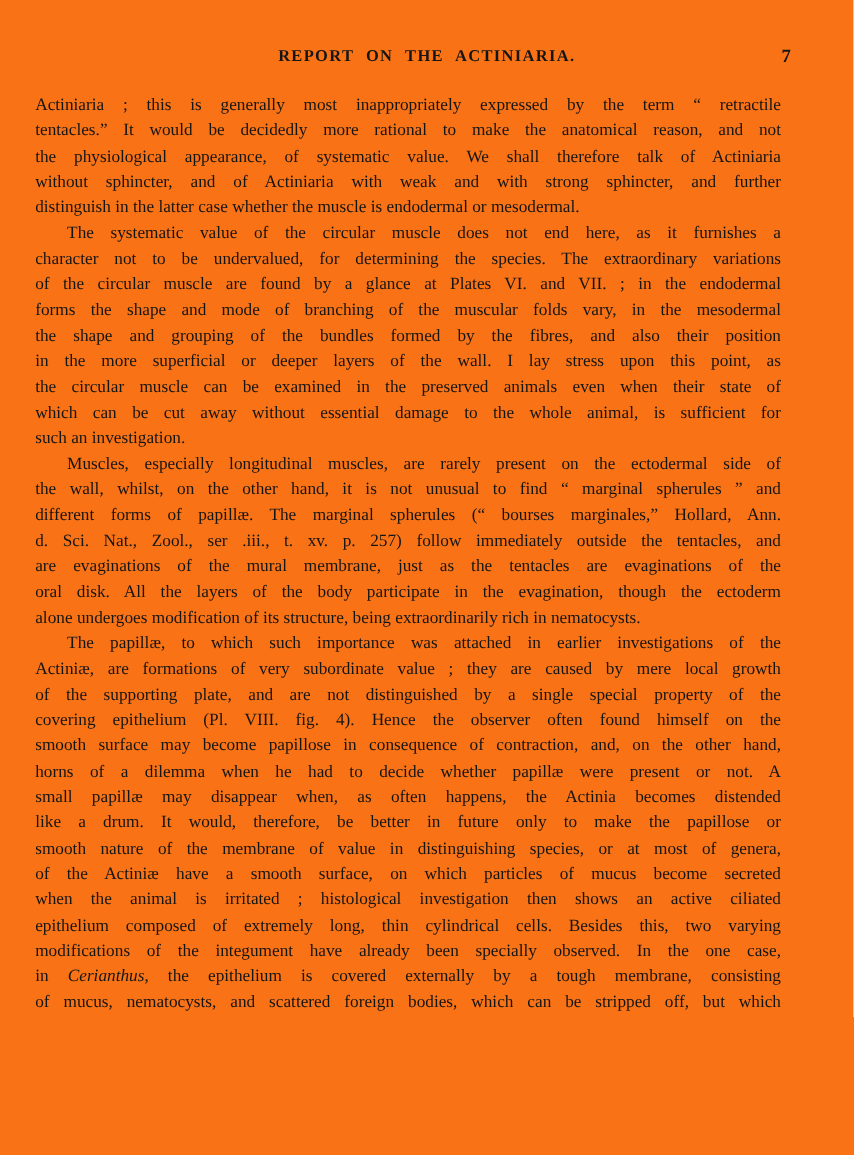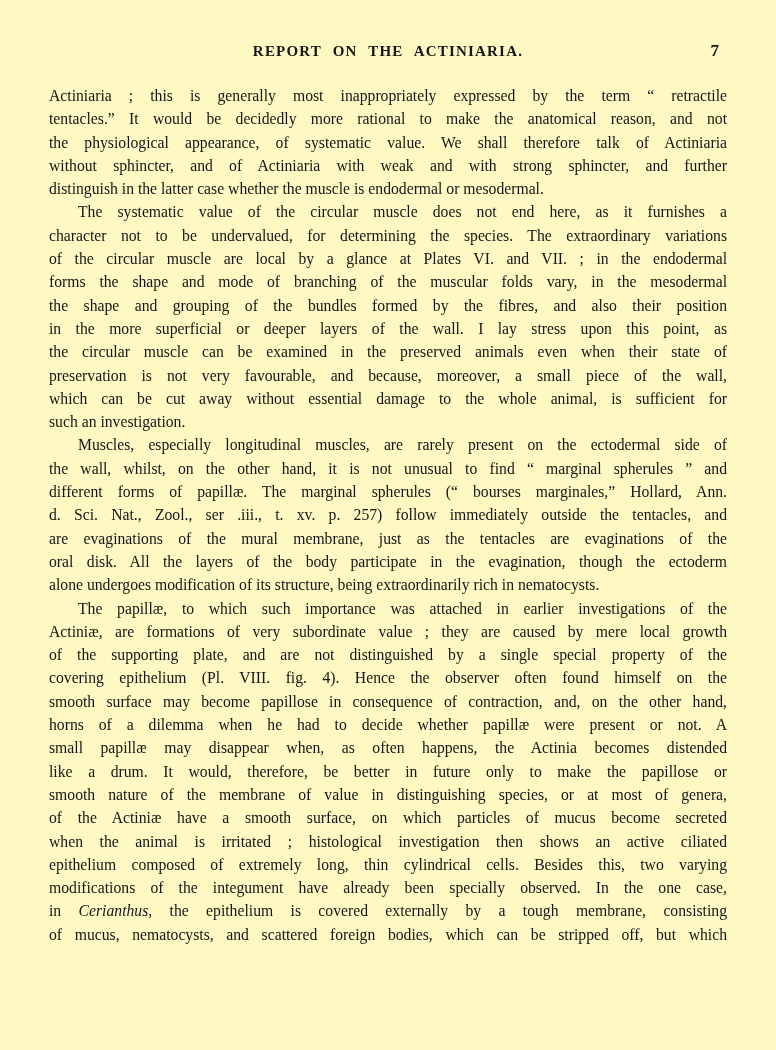--- a/index.html
+++ b/index.html
@@ -1,20 +1,20 @@
 <!DOCTYPE html>
 <html><head>
 <meta charset="utf-8">
 <style>
   html, body { margin: 0; padding: 0; background: #ffffff; }
   .page {
     position: relative;
     width: 776px;
     height: 1050px;
-    background: #fef9c3;
+    background: #f97316;
     font-family: "Liberation Serif", "DejaVu Serif", serif;
     color: #151515;
     overflow: hidden;
   }
   .running-head {
     position: absolute;
     top: 43px;
     left: 0;
     right: 0;
     text-align: center;
@@ -26,21 +26,21 @@
   .page-num {
     position: absolute;
     top: 41px;
     right: 57px;
     font-size: 17px;
     font-weight: 700;
   }
   .text-block {
     position: absolute;
     top: 84px;
-    left: 49px;
+    left: 32px;
     width: 678px;
   }
   .line {
     font-size: 15.7px;
     line-height: 23.3px;
     height: 23.3px;
     text-align: justify;
     text-align-last: justify;
     overflow: hidden;
     white-space: nowrap;
@@ -59,26 +59,25 @@
       <div>
         <div class="line"><span>Actiniaria ; this is generally most inappropriately expressed by the term “ retractile</span></div>
         <div class="line"><span>tentacles.” It would be decidedly more rational to make the anatomical reason, and not</span></div>
         <div class="line"><span>the physiological appearance, of systematic value. We shall therefore talk of Actiniaria</span></div>
         <div class="line"><span>without sphincter, and of Actiniaria with weak and with strong sphincter, and further</span></div>
         <div class="line last"><span>distinguish in the latter case whether the muscle is endodermal or mesodermal.</span></div>
       </div>
       <div>
         <div class="line indent"><span>The systematic value of the circular muscle does not end here, as it furnishes a</span></div>
         <div class="line"><span>character not to be undervalued, for determining the species. The extraordinary variations</span></div>
-        <div class="line"><span>of the circular muscle are local by a glance at Plates VI. and VII. ; in the endodermal</span></div>
+        <div class="line"><span>of the circular muscle are found by a glance at Plates VI. and VII. ; in the endodermal</span></div>
         <div class="line"><span>forms the shape and mode of branching of the muscular folds vary, in the mesodermal</span></div>
         <div class="line"><span>the shape and grouping of the bundles formed by the fibres, and also their position</span></div>
         <div class="line"><span>in the more superficial or deeper layers of the wall. I lay stress upon this point, as</span></div>
         <div class="line"><span>the circular muscle can be examined in the preserved animals even when their state of</span></div>
-        <div class="line"><span>preservation is not very favourable, and because, moreover, a small piece of the wall,</span></div>
         <div class="line"><span>which can be cut away without essential damage to the whole animal, is sufficient for</span></div>
         <div class="line last"><span>such an investigation.</span></div>
       </div>
       <div>
         <div class="line indent"><span>Muscles, especially longitudinal muscles, are rarely present on the ectodermal side of</span></div>
         <div class="line"><span>the wall, whilst, on the other hand, it is not unusual to find “ marginal spherules ” and</span></div>
         <div class="line"><span>different forms of papillæ. The marginal spherules (“ bourses marginales,” Hollard, Ann.</span></div>
         <div class="line"><span>d. Sci. Nat., Zool., ser .iii., t. xv. p. 257) follow immediately outside the tentacles, and</span></div>
         <div class="line"><span>are evaginations of the mural membrane, just as the tentacles are evaginations of the</span></div>
         <div class="line"><span>oral disk. All the layers of the body participate in the evagination, though the ectoderm</span></div>

